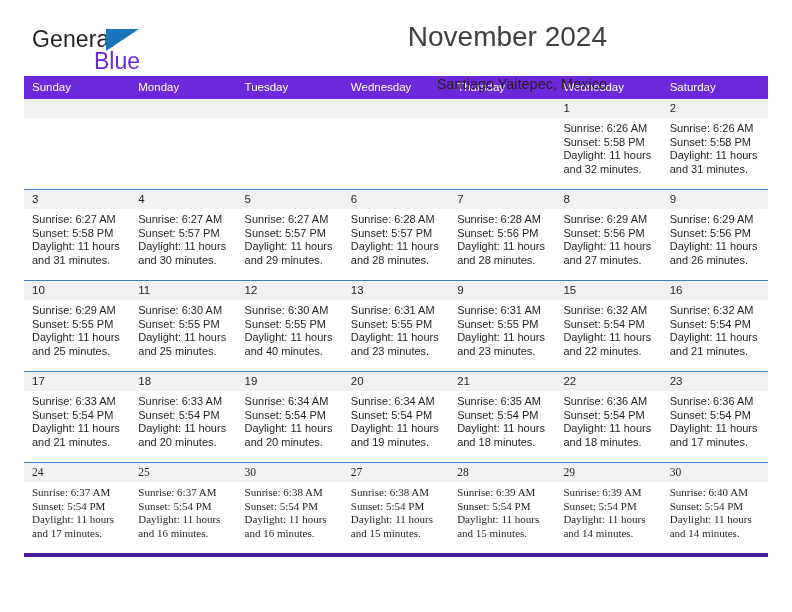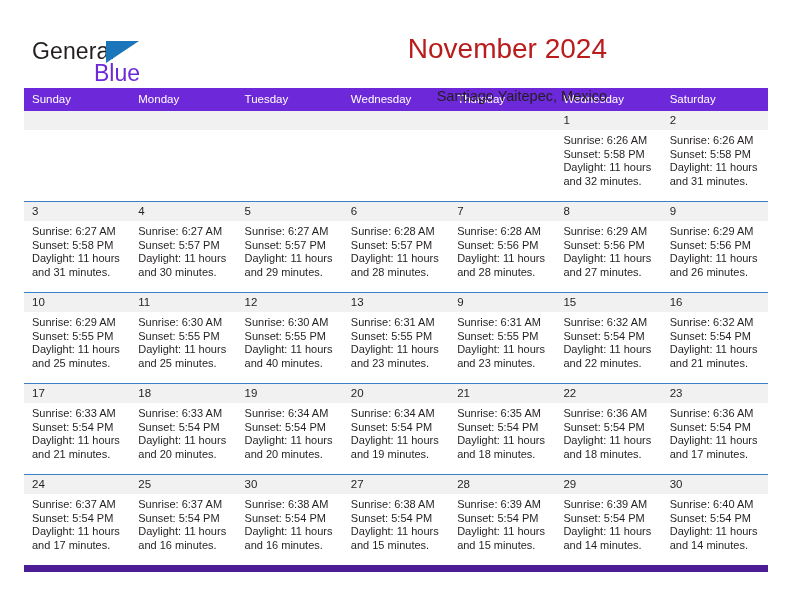--- a/index.html
+++ b/index.html
@@ -13,21 +13,21 @@
     font-family: "Liberation Sans", sans-serif;
     color: #000000;
     overflow: hidden;
   }
 
   #page {
     position: relative;
     width: 639px;
     height: 612px;
     box-sizing: border-box;
-    padding: 12px 24px;
+    padding: 0 24px;
   }
 
   
   .masthead {
     position: relative;
     height: 76px;
   }
 
   .logo {
     position: absolute;
@@ -64,21 +64,21 @@
   }
 
   .titles {
     position: absolute;
     right: 8px;
     top: 20px;
     text-align: right;
   }
   .cal-title {
     font-size: 28px;
-    color: #b91c1c;
+    color: #404040;
     line-height: 34px;
     white-space: nowrap;
   }
   .cal-subtitle {
     font-size: 14.5px;
     color: #231f20;
     line-height: 20px;
     margin-top: 20px;
     white-space: nowrap;
   }
@@ -103,21 +103,22 @@
 
   .calendar td {
     vertical-align: top;
     padding: 0;
     height: 90px;
     border: none;
     border-bottom: 1px solid #3b80c4;
     background: #ffffff;
   }
   .calendar tr:last-child td {
-    border-bottom: 7px solid #4c1d95;
+    border-bottom: 4px solid #4c1d95;
+    font-family: Liberation Serif, serif;
   }
 
   .daynum {
     background: #f1f1f1;
     font-size: 11.5px;
     color: #231f20;
     padding: 3px 0 4px 8px;
     height: 12px;
     line-height: 12px;
   }

